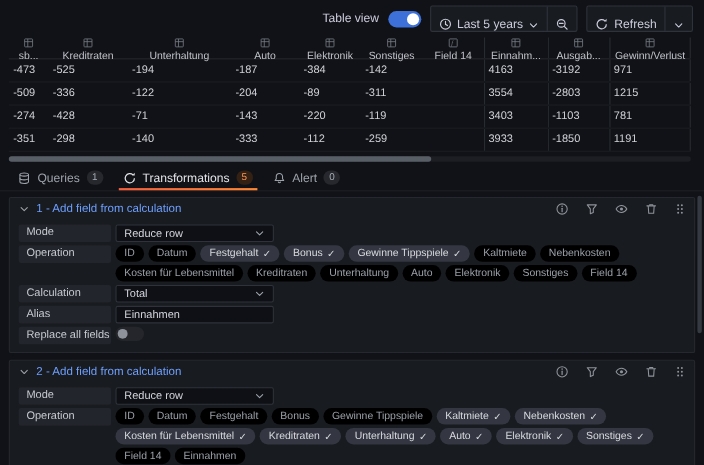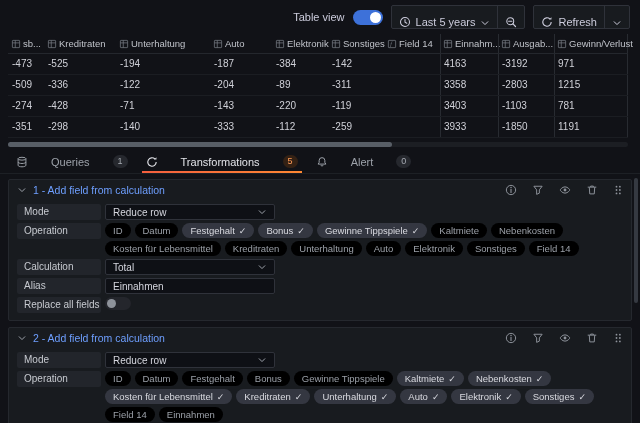--- a/index.html
+++ b/index.html
@@ -19,49 +19,49 @@
   .switch.sm { width:26px; height:13px; }
   .switch.sm .knob { width:9px; height:9px; }
   .btn-group { display:flex; align-items:stretch; border:1px solid #2f323a; border-radius:2px; background:#181b1f; height:24px; }
   .tb-btn { display:flex; align-items:flex-end; gap:5px; padding:0 7px; background:transparent; border:none; border-left:1px solid #2f323a; color:#ccccdc; font-size:11px; font-family:inherit; cursor:pointer; }
   .tb-btn:first-child { border-left:none; }
   .ic { display:inline-flex; align-items:center; color:inherit; }
   .ic svg { display:block; }
   
   .tblwrap { margin:4px 12px 0 8px; }
   .trow { display:grid; grid-template-columns:36px 72px 94px 62px 56px 56px 56px 58px 56px 74px; }
-  .th { display:flex; align-items:center; gap:2px; height:19px; padding:0 3px; font-size:9.5px; color:#c0c3ca; white-space:nowrap; overflow:visible; cursor:pointer; }
+  .th { display:flex; align-items:center; gap:2px; height:19px; padding:0 3px; font-size:9.5px; color:#c0c3ca; white-space:nowrap; overflow:visible; cursor:pointer;flex-direction:column; }
   .thead { border-bottom:1px solid #24272d; }
   .fico { color:#767b83; flex:none; }
   .tr { border-bottom:1px solid #1b1d22; }
   .td { height:20px; line-height:20px; padding:0 4px; font-size:10px; color:#d0d1d8; white-space:nowrap; overflow:hidden; text-overflow:ellipsis; }
   .vl { box-shadow: inset 1px 0 0 #282b31; }
   .vlr { box-shadow: inset 1px 0 0 #282b31, inset -1px 0 0 #282b31; }
   
   .hscroll { margin:4px 12px 0 8px; height:5px; border-radius:3px; background:#1c1e23; cursor:pointer; }
   .hscroll .thumb { width:62%; height:100%; border-radius:3px; background:#585e66; }
   
   .tabbar { display:flex; align-items:center; gap:2px; padding:0 8px; height:24px; margin-top:3px; border-bottom:1px solid #1d2025; }
-  .tab { display:flex; align-items:center; gap:23px; padding:0 8px; height:100%; font-size:11px; color:#9da2aa; position:relative; cursor:pointer; }
+  .tab { display:flex; align-items:center; gap:6px; padding:0 8px; height:100%; font-size:11px; color:#9da2aa; position:relative; cursor:pointer; }
   .tab .badge { background:#26282e; color:#a7abb3; font-size:9px; line-height:13px; height:13px; padding:0 5px; border-radius:8px; }
   .tab.active { color:#e2e3e8; }
   .tab.active::after { content:""; position:absolute; left:4px; right:4px; bottom:0; height:2px; background:linear-gradient(90deg,#f55f3e,#ff8833); }
   .tab.active .badge { background:rgba(255,120,10,0.15); color:#ff9a57; }
   
   .cards { padding:5px 8px 0 8px; display:flex; flex-direction:column; gap:6px; }
   .card { background:#181b1f; border:1px solid #25282e; border-radius:2px; }
   .card-head { display:flex; align-items:center; gap:6px; height:20px; padding:0 8px; }
   .card-title { color:#6e9fff; font-size:10.5px; cursor:pointer; white-space:nowrap; }
   .head-caret { color:#9da2aa; cursor:pointer; }
   .spacer { flex:1; }
   .act { color:#8e939b; cursor:pointer; margin-left:9px; }
   .card-body { padding:1px 8px 7px 8px; }
   .frow { display:flex; align-items:flex-start; margin-top:3px; }
   .flabel { width:84px; min-width:84px; background:#22252b; color:#c7cad0; font-size:10px; height:16px; line-height:16px; padding:0 7px; border-radius:2px; margin-right:4px; white-space:nowrap; overflow:hidden; }
-  .select, .tinput { width:170px; height:16px; background:#0e1015; border:1px solid #2f323a; border-radius:2px; font-size:10px; color:#d5d6de; display:flex; align-items:center; padding:0 7px; cursor:pointer; }
+  .select, .tinput { width:144px; height:16px; background:#0e1015; border:1px solid #2f323a; border-radius:2px; font-size:10px; color:#d5d6de; display:flex; align-items:center; padding:0 7px; cursor:pointer; }
   .tinput { font-family:inherit; display:block; line-height:14px; cursor:text; }
   .sel-caret { margin-left:auto; color:#9da2aa; }
   .chips { display:flex; flex-wrap:wrap; gap:3px 4px; flex:1; min-width:0; }
   .chip { display:inline-flex; align-items:center; gap:4px; height:15px; padding:0 8px; border-radius:8px; background:#000000; color:#9ba0a8; font-size:9.5px; cursor:pointer; white-space:nowrap; }
   .chip.selected { background:#343741; color:#d9dae0; }
   .chip .chk { display:none; font-size:9px; }
   .chip.selected .chk { display:inline; }
   .chip.selected .chk::before { content:"\2713"; }
   
   .vscroll { position:absolute; right:2px; top:178px; width:4px; height:125px; border-radius:2px; background:#4a4f57; opacity:.65; cursor:pointer; }
@@ -226,21 +226,21 @@
         <div class="td vl vlr">971</div>
       </div>
       <div class="trow tr">
         <div class="td">-509</div>
         <div class="td">-336</div>
         <div class="td">-122</div>
         <div class="td">-204</div>
         <div class="td">-89</div>
         <div class="td">-311</div>
         <div class="td"></div>
-        <div class="td vl">3358</div>
+        <div class="td vl">3554</div>
         <div class="td vl">-2803</div>
         <div class="td vl vlr">1215</div>
       </div>
       <div class="trow tr">
         <div class="td">-274</div>
         <div class="td">-428</div>
         <div class="td">-71</div>
         <div class="td">-143</div>
         <div class="td">-220</div>
         <div class="td">-119</div>

